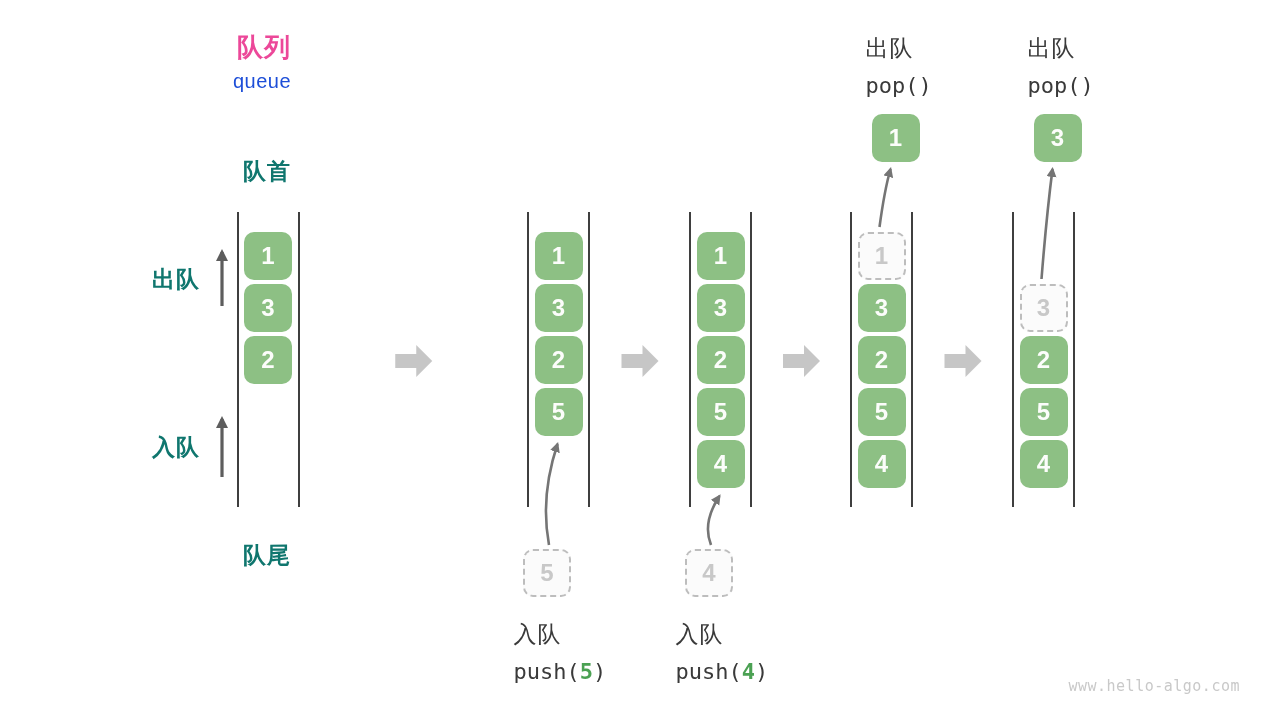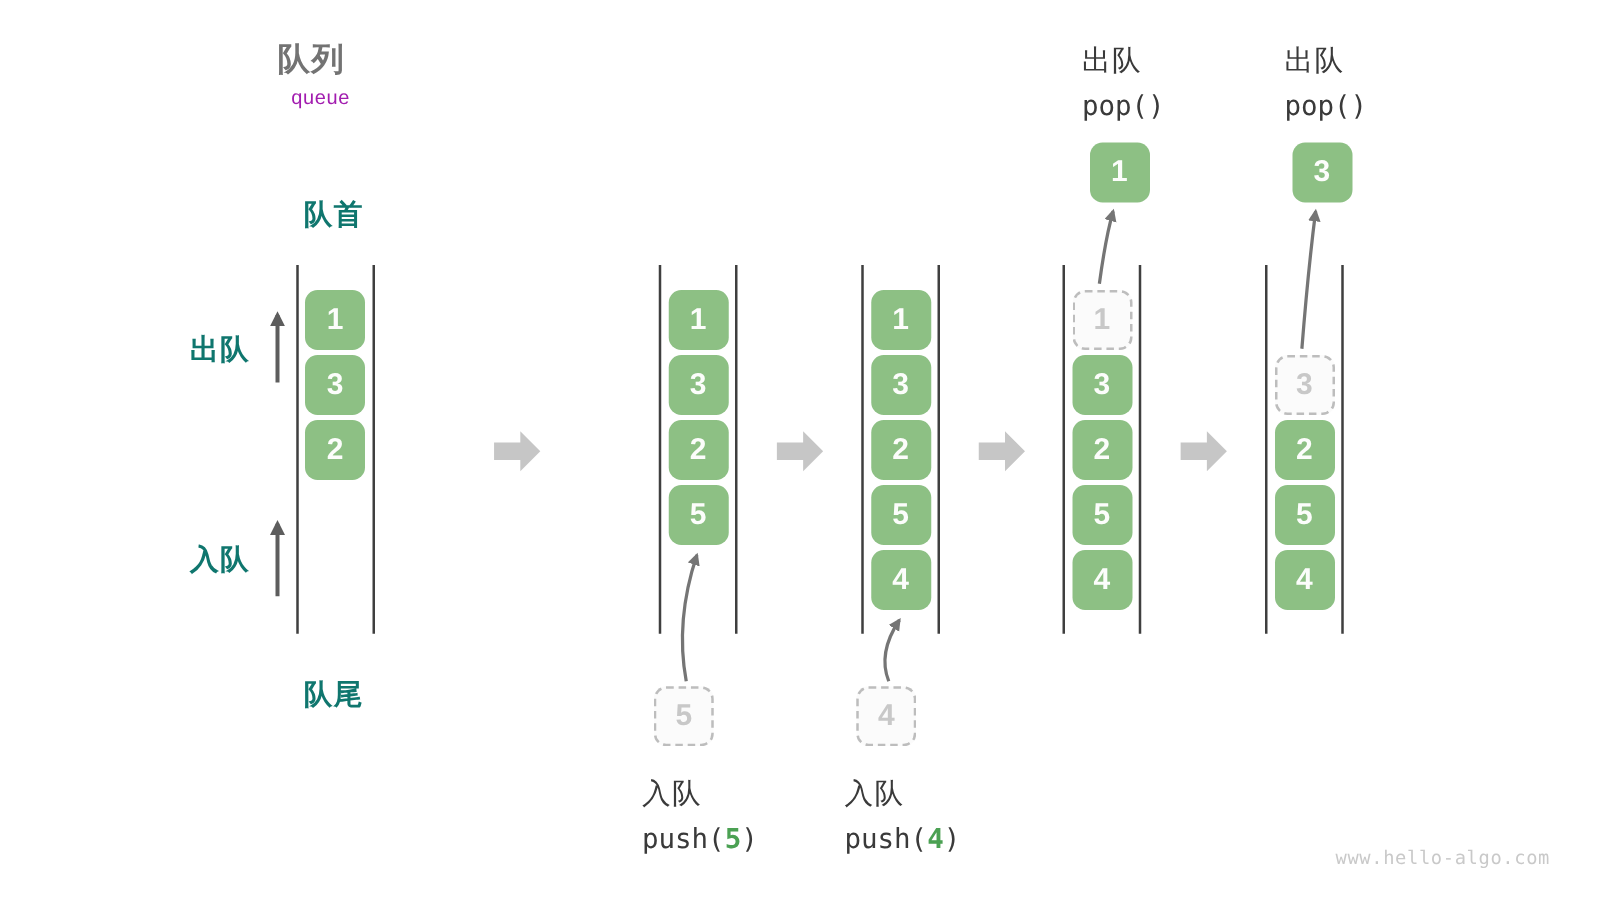--- a/index.html
+++ b/index.html
@@ -13,23 +13,23 @@
     color: #3a3a3a;
   }
   .abs { position: absolute; }
 
   .title-zh {
     font-size: 26px;
     font-weight: 700;
     letter-spacing: 1px;
   }
   .title-en {
-    font-size: 16px;
+    font-size: 20px;
     font-weight: 400;
-    color: #a21caf;
+    color: #1d4ed8;
     letter-spacing: 0.5px;
   }
   .cjk-bold {
     font-size: 23px;
     font-weight: 700;
     color: #0f766e;
     letter-spacing: 1px;
   }
   .cjk-med {
     font-size: 23px;
@@ -74,21 +74,21 @@
     letter-spacing: 0.5px;
   }
 
   svg.layer { position: absolute; left: 0; top: 0; pointer-events: none; }
 </style>
 </head>
 <body>
 
 <div id="canvas">
 
-  <div class="abs title-zh" style="left: 222px; top: 30px; color: #737373;">队列</div>
+  <div class="abs title-zh" style="left: 237px; top: 30px; color: #ec4899;">队列</div>
   <div class="abs title-en" style="left:233px; top:70px;">queue</div>
 
   <div class="abs cjk-bold" style="left:243px; top:156px;">队首</div>
   <div class="abs cjk-bold" style="left:243px; top:540px;">队尾</div>
 
   <div class="abs cjk-bold" style="left:152px; top:264px;">出队</div>
   <div class="abs cjk-bold" style="left:152px; top:432px;">入队</div>
 
   <svg class="layer" id="arrow-layer" width="1280" height="720" viewBox="0 0 1280 720">
     <defs>

